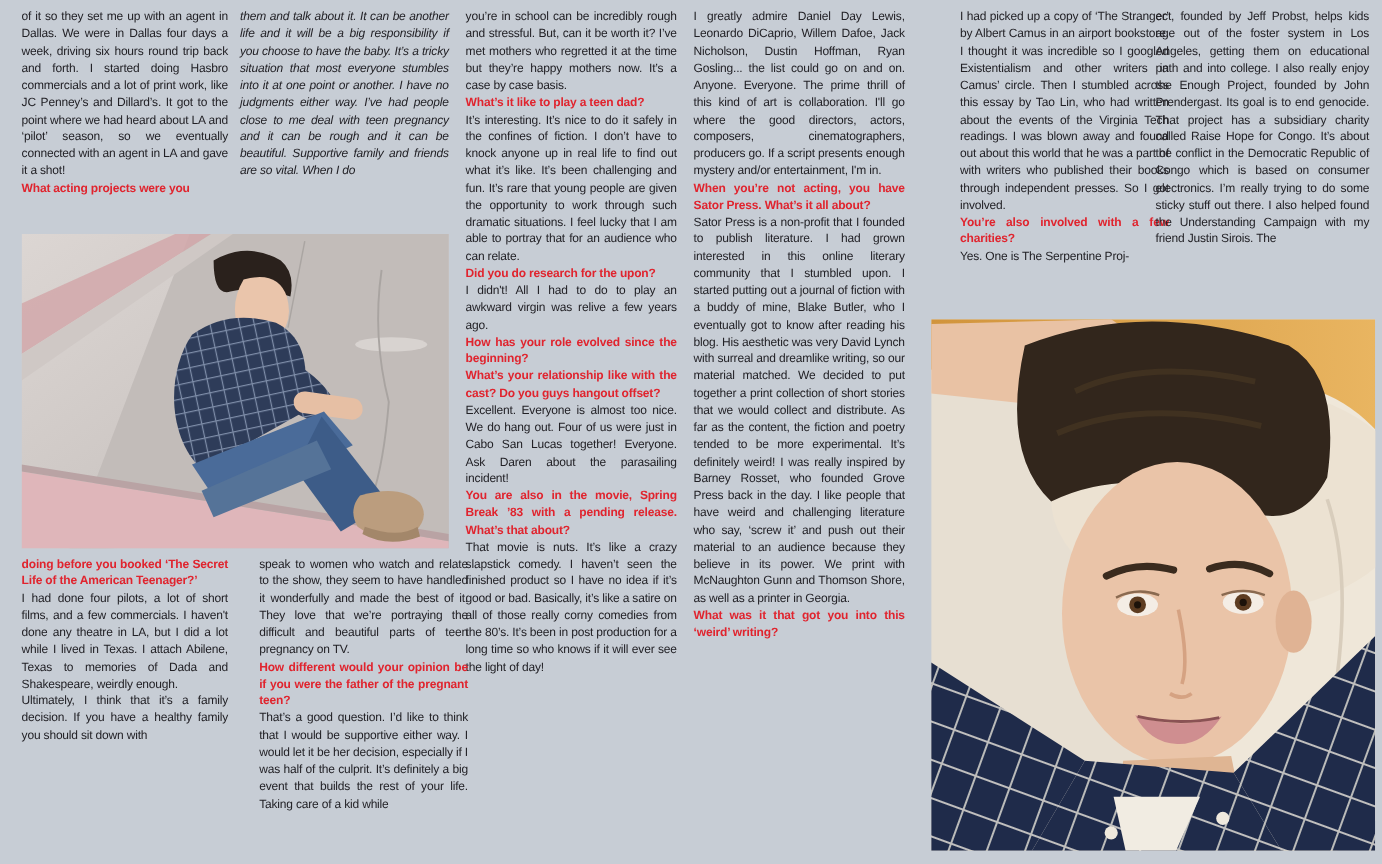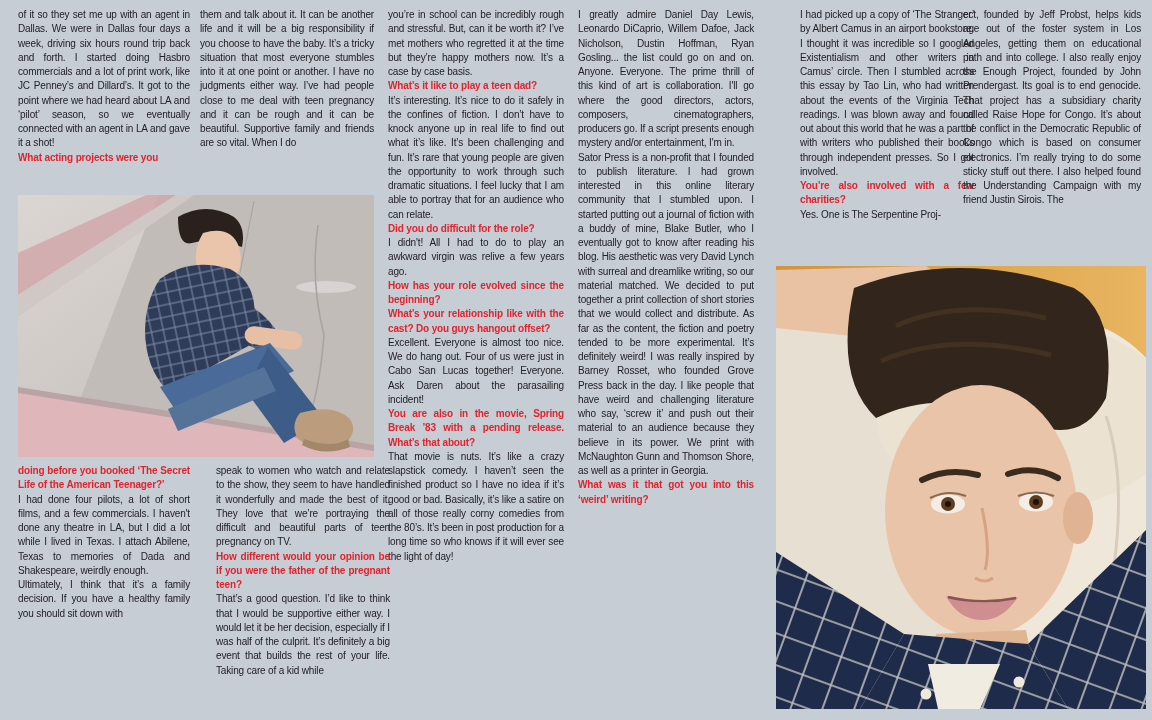--- a/index.html
+++ b/index.html
@@ -12,21 +12,21 @@
   .seg{position:absolute;overflow:visible;}
   .seg p{
     margin:0;padding:0;
     font-size:10px;line-height:14.25px;letter-spacing:-0.15px;
     text-align:justify;color:#222126;
     -webkit-hyphens:auto;hyphens:auto;
   }
   .seg p.q{color:#e0242e;font-weight:bold;}
   
   .c1t{left:18px;top:8px;width:172px;}
-  .c2t{left:200px;top:8px;width:174px;}
+  .c2t{left:200px;top:8px;width:174px;font-style:italic;}
   .c3 {left:388px;top:8px;width:176px;}
   .c4 {left:578px;top:8px;width:176px;}
   .c5t{left:777px;top:8px;width:174px;margin-left:23px;}
   .c6t{left:963px;top:8px;width:178px;}
   .c1b{left:18px;top:464px;width:172px;}
   .c2b{left:216px;top:464px;width:174px;}
   .photo{position:absolute;display:block;}
   #photo1{left:18px;top:195px;}
   #photo2{left:776px;top:266px;}
 </style>
@@ -39,30 +39,31 @@
       <p class="a">of it so they set me up with an agent in Dallas. We were in Dallas four days a week, driving six hours round trip back and forth. I started doing Hasbro commercials and a lot of print work, like JC Penney’s and Dillard’s. It got to the point where we had heard about LA and ‘pilot’ season, so we eventually connected with an agent in LA and gave it a shot!</p>
       <p class="q">What acting projects were you</p>
     </div>
   <div class="seg c2t">
       <p class="a">them and talk about it. It can be another life and it will be a big responsibility if you choose to have the baby. It’s a tricky situation that most everyone stumbles into it at one point or another. I have no judgments either way. I’ve had people close to me deal with teen pregnancy and it can be rough and it can be beautiful. Supportive family and friends are so vital. When I do</p>
     </div>
   <div class="seg c3">
       <p class="a">you’re in school can be incredibly rough and stressful. But, can it be worth it? I’ve met mothers who regretted it at the time but they’re happy mothers now. It’s a case by case basis.</p>
       <p class="q">What’s it like to play a teen dad?</p>
       <p class="a">It’s interesting. It’s nice to do it safely in the confines of fiction. I don’t have to knock anyone up in real life to find out what it’s like. It’s been challenging and fun. It’s rare that young people are given the opportunity to work through such dramatic situations. I feel lucky that I am able to portray that for an audience who can relate.</p>
-      <p class="q">Did you do difficult for the role?</p>
+      <p class="q">Did you do research for the upon?</p>
       <p class="a">I didn't! All I had to do to play an awkward virgin was relive a few years ago.</p>
       <p class="q">How has your role evolved since the beginning?</p>
       <p class="q">What’s your relationship like with the cast? Do you guys hangout offset?</p>
       <p class="a">Excellent. Everyone is almost too nice. We do hang out. Four of us were just in Cabo San Lucas together! Everyone. Ask Daren about the parasailing incident!</p>
       <p class="q">You are also in the movie, Spring Break ’83 with a pending release. What’s that about?</p>
       <p class="a">That movie is nuts. It’s like a crazy slapstick comedy. I haven’t seen the finished product so I have no idea if it’s good or bad. Basically, it’s like a satire on all of those really corny comedies from the 80’s. It’s been in post production for a long time so who knows if it will ever see the light of day!</p>
     </div>
   <div class="seg c4">
       <p class="a">I greatly admire Daniel Day Lewis, Leonardo DiCaprio, Willem Dafoe, Jack Nicholson, Dustin Hoffman, Ryan Gosling... the list could go on and on. Anyone. Everyone. The prime thrill of this kind of art is collaboration. I'll go where the good directors, actors, composers, cinematographers, producers go. If a script presents enough mystery and/or entertainment, I'm in.</p>
+      <p class="q">When you’re not acting, you have Sator Press. What’s it all about?</p>
       <p class="a">Sator Press is a non-profit that I founded to publish literature. I had grown interested in this online literary community that I stumbled upon. I started putting out a journal of fiction with a buddy of mine, Blake Butler, who I eventually got to know after reading his blog. His aesthetic was very David Lynch with surreal and dreamlike writing, so our material matched. We decided to put together a print collection of short stories that we would collect and distribute. As far as the content, the fiction and poetry tended to be more experimental. It’s definitely weird! I was really inspired by Barney Rosset, who founded Grove Press back in the day. I like people that have weird and challenging literature who say, ‘screw it’ and push out their material to an audience because they believe in its power. We print with McNaughton Gunn and Thomson Shore, as well as a printer in Georgia.</p>
       <p class="q">What was it that got you into this ‘weird’ writing?</p>
     </div>
   <div class="seg c5t">
       <p class="a">I had picked up a copy of ‘The Stranger’ by Albert Camus in an airport bookstore. I thought it was incredible so I googled Existentialism and other writers in Camus’ circle. Then I stumbled across this essay by Tao Lin, who had written about the events of the Virginia Tech readings. I was blown away and found out about this world that he was a part of with writers who published their books through independent presses. So I got involved.</p>
       <p class="q">You’re also involved with a few charities?</p>
       <p class="a">Yes. One is The Serpentine Proj-</p>
     </div>
   <div class="seg c6t">
       <p class="a">ect, founded by Jeff Probst, helps kids age out of the foster system in Los Angeles, getting them on educational path and into college. I also really enjoy the Enough Project, founded by John Prendergast. Its goal is to end genocide. That project has a subsidiary charity called Raise Hope for Congo. It’s about the conflict in the Democratic Republic of Congo which is based on consumer electronics. I’m really trying to do some sticky stuff out there. I also helped found the Understanding Campaign with my friend Justin Sirois. The</p>

